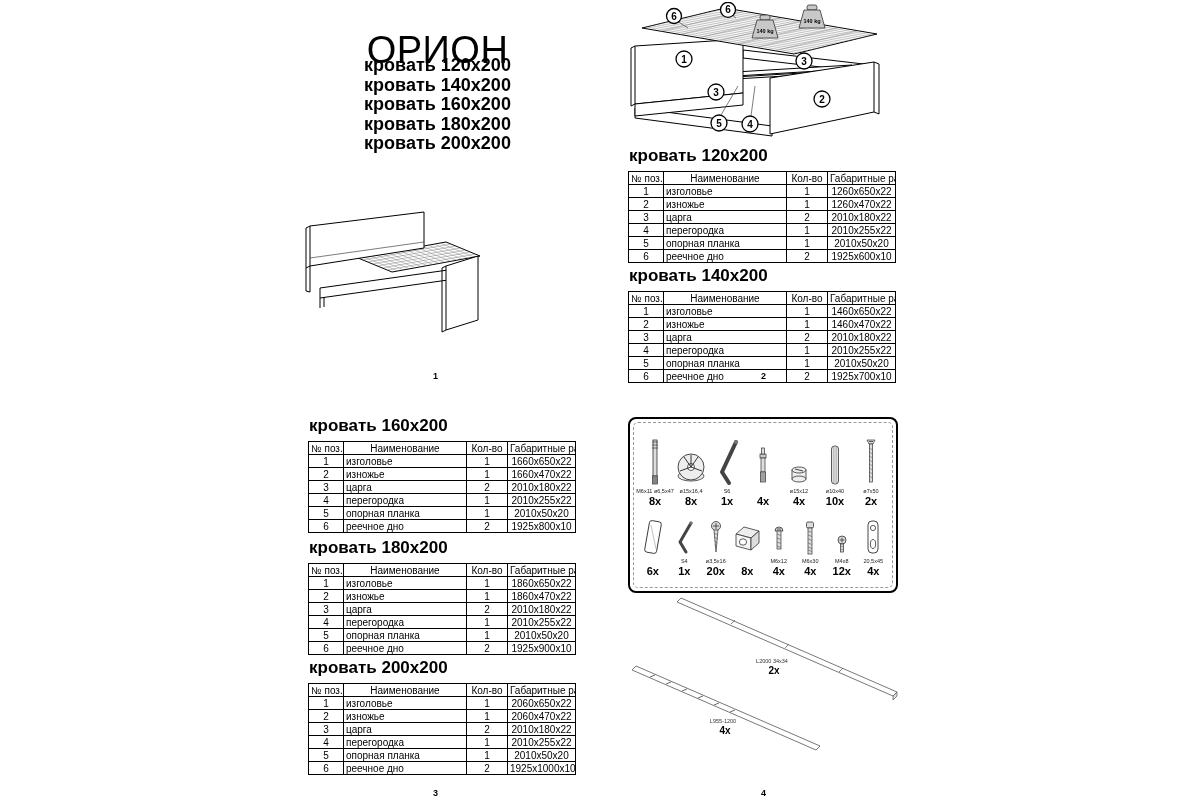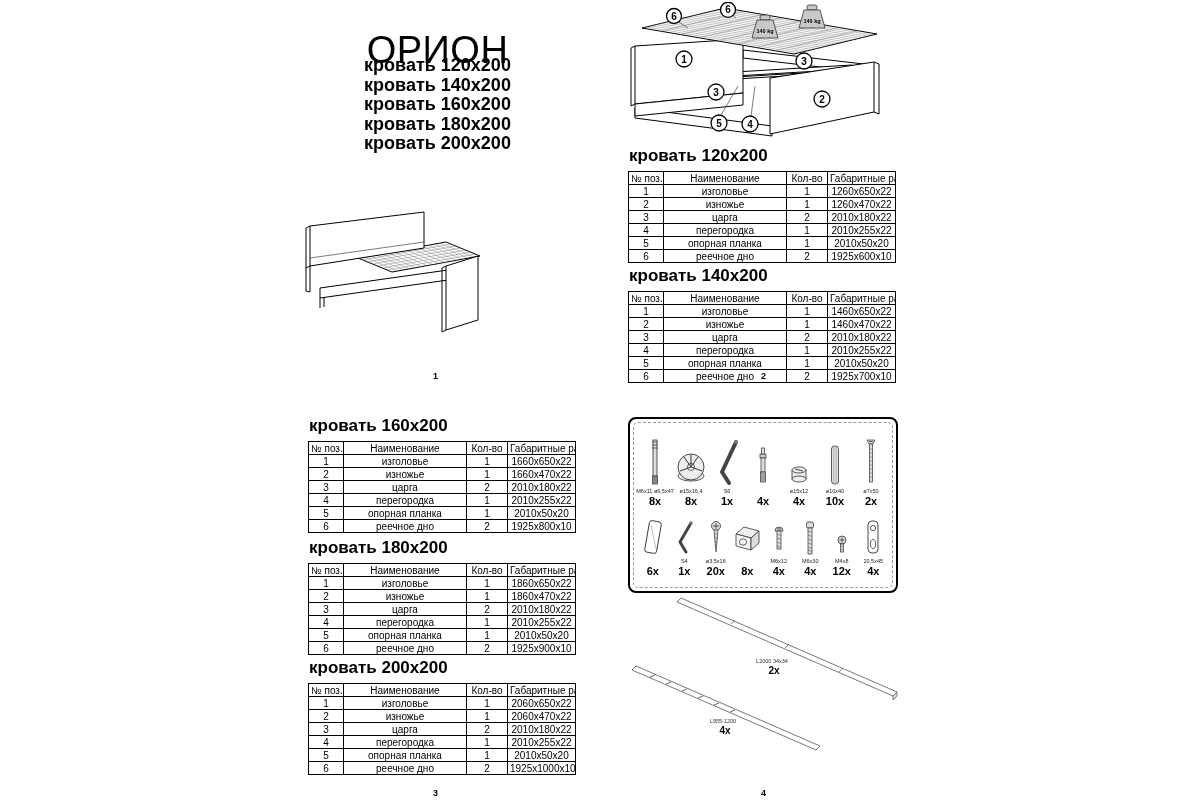--- a/index.html
+++ b/index.html
@@ -12,21 +12,21 @@
   #models{left:280px;top:56px;width:315px;text-align:center;
           font-size:18px;font-weight:bold;line-height:19.5px}
   
   .sec{position:absolute;width:268px}
   .sec h2{margin:0 0 5px 1px;font-size:17px;font-weight:bold}
   table{border-collapse:collapse;table-layout:fixed;width:268px;
         font-size:10px;line-height:11px}
   th,td{border:1px solid #000;padding:0 2px;height:12px;overflow:hidden;
         white-space:nowrap;font-weight:normal;text-align:center}
   .c0{width:30px}.c1{width:118px}.c2{width:36px}
-  td.c1{text-align:center}
+  td.c1{text-align:left}
   
   #hwbox{left:628px;top:417px;width:266px;height:172px;
          border:2px solid #000;border-radius:8px}
   #hwbox .inner{position:absolute;inset:3px;border:1px dashed #999;border-radius:5px}
   .hw-row{position:absolute;left:7px;right:7px;display:flex;
           justify-content:space-between;align-items:flex-end}
   #hwrow1{top:7px;height:81px}
   #hwrow2{top:88px;height:70px}
   .hw-item{display:flex;flex-direction:column;align-items:center;flex:1;min-width:0}
   .hw-spec{font-size:5.5px;color:#222;height:7px;line-height:7px;white-space:nowrap}

